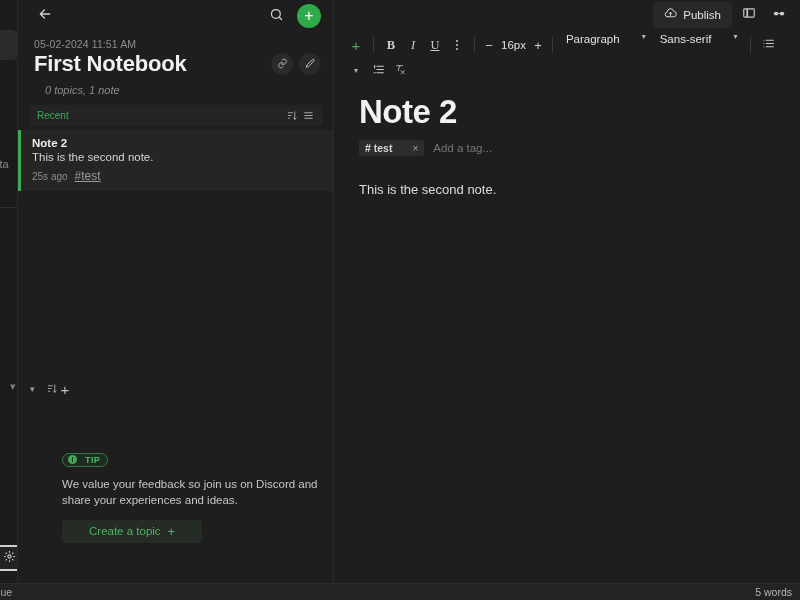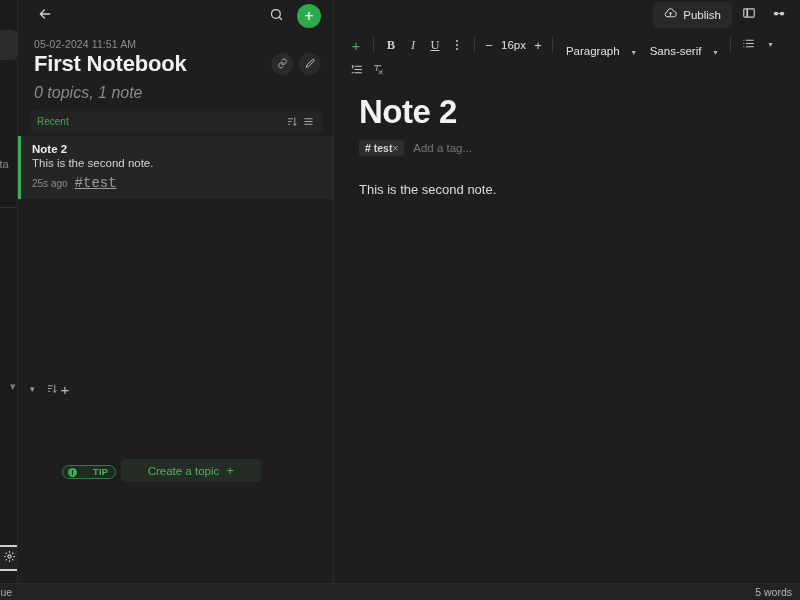--- a/index.html
+++ b/index.html
@@ -75,22 +75,23 @@
     font-size: 22px; font-weight: 700; color: #f0f0f0; letter-spacing: -.2px;
     flex: 1;
   }
   .round-icon-btn {
     width: 22px; height: 22px; border-radius: 50%; background: #2a2a2a;
     display: flex; align-items: center; justify-content: center;
     color: #b9b9b9; margin-left: 6px; cursor: pointer;
   }
   .round-icon-btn svg { width: 11px; height: 11px; }
   .nb-meta {
-    font-size: 16px; color: #8a8a8a; font-style: italic;
+    font-size: 11px; color: #8a8a8a; font-style: italic;
     margin-top: 7px;
+    margin-left: 11px;
   }
 
   .recent-bar {
     margin: 9px 10px 0 12px; height: 21px;
     background: #242424; border-radius: 3px;
     display: flex; align-items: center; padding: 0 7px;
   }
   .recent-label {
     color: #3faa55; font-size: 10px; flex: 1; cursor: pointer;
   }
@@ -109,44 +110,43 @@
     content: ""; position: absolute; left: 0; top: 0; bottom: 0;
     width: 3px; background: #3faa55;
   }
   .note-title { font-size: 11.5px; font-weight: 700; color: #ededed; }
   .note-snippet { font-size: 11.5px; color: #d2d2d2; margin-top: 2px; }
   .note-footrow {
     margin-top: 6px; display: flex; align-items: center; gap: 7px;
   }
   .note-age { font-size: 10px; color: #8d8d8d; }
   .note-tag {
-    font-size: 14px; color: #9a9a9a; text-decoration: underline;
+    font-size: 12px; color: #9a9a9a; text-decoration: underline;
     cursor: pointer;
-    font-family: Liberation Mono, monospace;
   }
 
   
   .topics-head {
     position: absolute; left: 12px; right: 10px; top: 380px;
     display: flex; align-items: center; height: 18px;
   }
   .topics-chevron { color: #9d9d9d; font-size: 9px; margin-right: 6px; }
   .topics-label {
     font-size: 10.5px; color: #b5b5b5; letter-spacing: .6px; flex: 1;
   }
   .topics-icon {
     width: 16px; height: 16px; display: flex; align-items: center;
     justify-content: center; color: #a9a9a9; margin-left: 4px; cursor: pointer;
   }
   .topics-icon svg { width: 11px; height: 11px; }
   .topics-plus { color: #bdbdbd; font-size: 15px; line-height: 1; cursor: pointer; }
 
   .tip-block { position: absolute; left: 44px; top: 448px; width: 260px; }
   .tip-badge {
-    display: inline-flex; align-items: center; gap: 16px;
+    display: inline-flex; align-items: center; gap: 8px;
     border: 1px solid #2e7c3f; border-radius: 9px;
     padding: 1px 7px 1px 5px;
     background: #1f2a20;
   }
   .tip-dot {
     width: 9px; height: 9px; border-radius: 50%; background: #3faa55;
     display: flex; align-items: center; justify-content: center;
     color: #11230f; font-size: 7px; font-weight: 700;
   }
   .tip-badge-text {
@@ -205,33 +205,33 @@
   .fmt-italic { font-style: italic; font-family: "Liberation Serif", serif; }
   .fmt-underline { text-decoration: underline; font-family: "Liberation Serif", serif; }
   .fmt-dots {
     display: flex; flex-direction: column; gap: 2px; align-items: center;
   }
   .fmt-dots i { width: 2px; height: 2px; background: #cacaca; border-radius: 50%; display: block; }
   .size-group { display: flex; align-items: center; gap: 6px; padding: 0 2px; }
   .size-step { color: #cfcfcf; font-size: 13px; cursor: pointer; width: 12px; text-align: center; }
   .size-value { font-size: 11.5px; color: #e0e0e0; }
   .dropdown {
-    display: flex; align-items: flex-end; gap: 12px; padding: 0 7px;
+    display: flex; align-items: flex-start; gap: 22px; padding: 0 7px;
     height: 24px; cursor: pointer;
   }
   .dropdown-label { font-size: 11.5px; color: #e0e0e0; }
   .caret { color: #b4b4b4; font-size: 8px; line-height: 1; }
 
   .doc-area { padding: 10px 0 0 24px; }
   .doc-title {
     font-size: 33px; font-weight: 700; color: #f2f2f2; letter-spacing: -.5px;
   }
   .tag-row { display: flex; align-items: center; gap: 9px; margin-top: 9px; }
   .tag-chip {
-    display: flex; align-items: center; gap: 0;
+    display: flex; align-items: center; gap: 20px;
     background: #2d2d2d; border-radius: 3px; padding: 2px 6px;
   }
   .tag-chip-text { font-size: 10.5px; color: #d5d5d5; font-weight: 700; }
   .tag-chip-x { font-size: 10px; color: #a0a0a0; cursor: pointer; }
   .tag-add {
     font-size: 11.5px; color: #6e6e6e; background: transparent;
     border: none; outline: none; width: 130px;
     font-family: "Liberation Sans", sans-serif;
   }
   .doc-body {
@@ -352,20 +352,21 @@
       </span>
     </span>
     <span class="topics-plus">+</span>
   </div>
 
   <div class="tip-block">
     <div class="tip-badge">
       <span class="tip-dot">i</span>
       <span class="tip-badge-text">TIP</span>
     </div>
+    <div class="tip-text">We value your feedback so join us on Discord and share your experiences and ideas.</div>
     <div class="create-topic-btn">
       <span class="create-topic-label">Create a topic</span>
       <span class="create-topic-plus">+</span>
     </div>
   </div>
 </div>
 
 <div id="editor-panel">
 
   <div class="editor-topbar">

